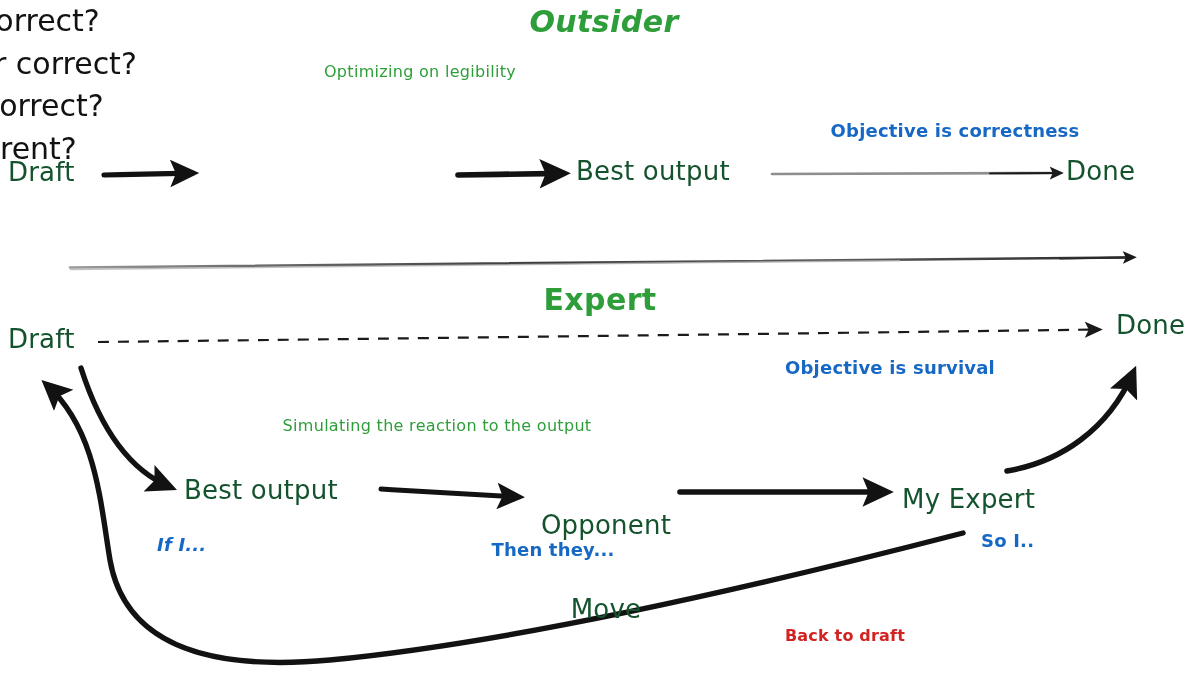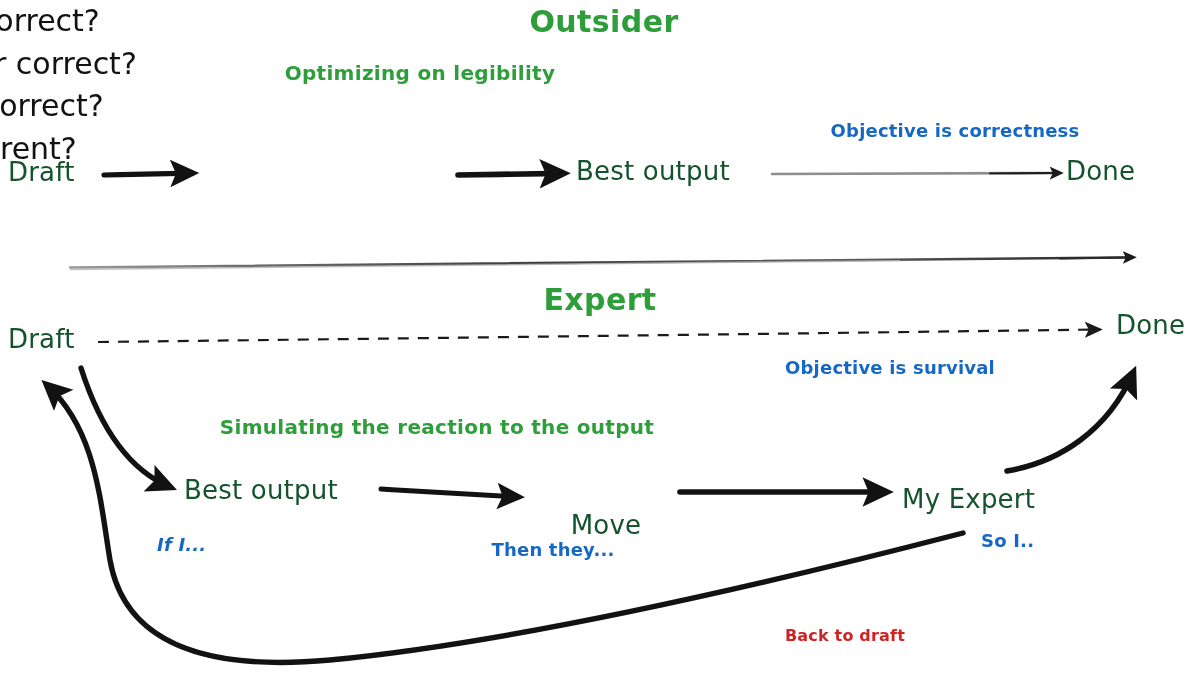--- a/index.html
+++ b/index.html
@@ -35,22 +35,22 @@
   
   .node {
     color: #14532d;
     font-size: 26px;
     font-weight: 400;
     letter-spacing: 0.2px;
   }
   
   .green {
     color: #2e9e3a;
-    font-size: 20px;
-    font-weight: 700;
+    font-size: 16px;
+    font-weight: 400;
     letter-spacing: 0.3px;
   }
   .title-green {
     color: #2e9e3a;
     font-size: 30px;
     font-weight: 600;
     letter-spacing: 0.4px;
   }
   
   .blue {
@@ -153,21 +153,21 @@
 
     
     <g>
       <path d="M963,533
                C820,570 540,640 330,660
                C200,672 124,640 110,560
                C100,500 96,430 47,385" stroke="#121212" stroke-width="5.4" fill="none" stroke-linecap="round" marker-end="url(#head-thick)"></path>
     </g>
   </svg>
 
-  <div class="lbl title-green center" style="left:604px; top:6px;">Outsider</div>
+  <div class="lbl title-green center" style="left:604px; top:6px;font-style:italic;">Outsider</div>
 
   <div class="lbl green center" style="left:420px; top:63px;">Optimizing on legibility</div>
 
   <div class="lbl node" style="left:8px; top:158px;">Draft</div>
 
   <div class="qlist center" style="left:330px; top:98px;">
     <div>Tone correct?</div>
     <div>Grammar correct?</div>
     <div>Facts correct?</div>
     <div>Coherent?</div>
@@ -186,20 +186,21 @@
   <div class="lbl node" style="left:1116px; top:311px;">Done</div>
 
   <div class="lbl blue center" style="left:890px; top:358px;">Objective is survival</div>
 
   <div class="lbl green center" style="left:437px; top:417px;">Simulating the reaction to the output</div>
 
   <div class="lbl node" style="left:184px; top:476px;">Best output</div>
   <div class="lbl blue" style="left:157px; top:535px;font-style:italic;">If I...</div>
 
   <div class="lbl node center" style="left:606px; top:455px; text-align:center;">
+    <div>Opponent</div>
     <div>Move</div>
   </div>
   <div class="lbl blue center" style="left:553px; top:540px;">Then they...</div>
 
   <div class="lbl node" style="left:902px; top:485px;">My Expert</div>
   <div class="lbl blue" style="left:981px; top:531px;">So I..</div>
 
   <div class="lbl red center" style="left:845px; top:582px;">
     <div>Back to draft</div>
     

